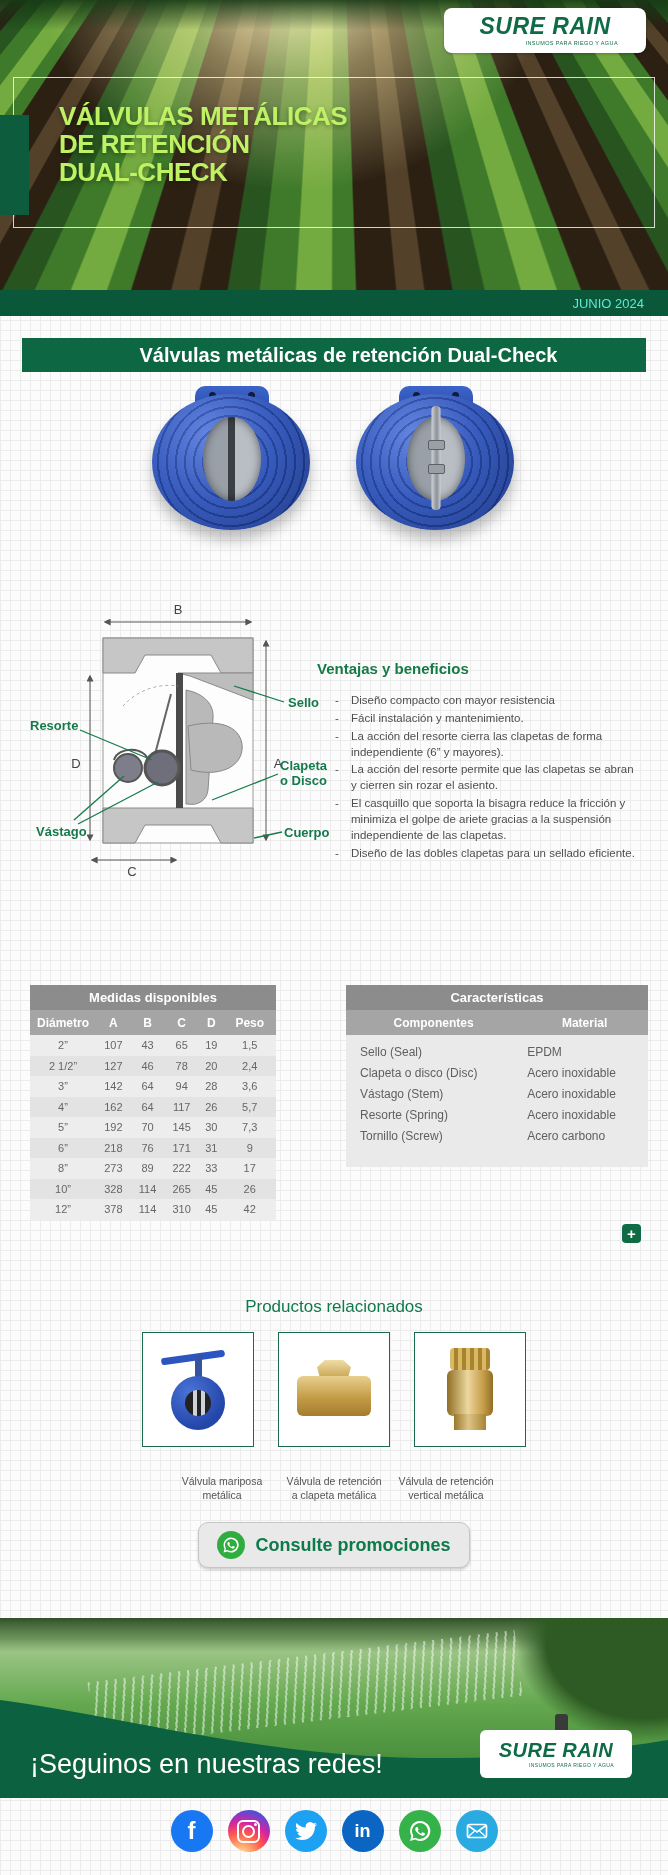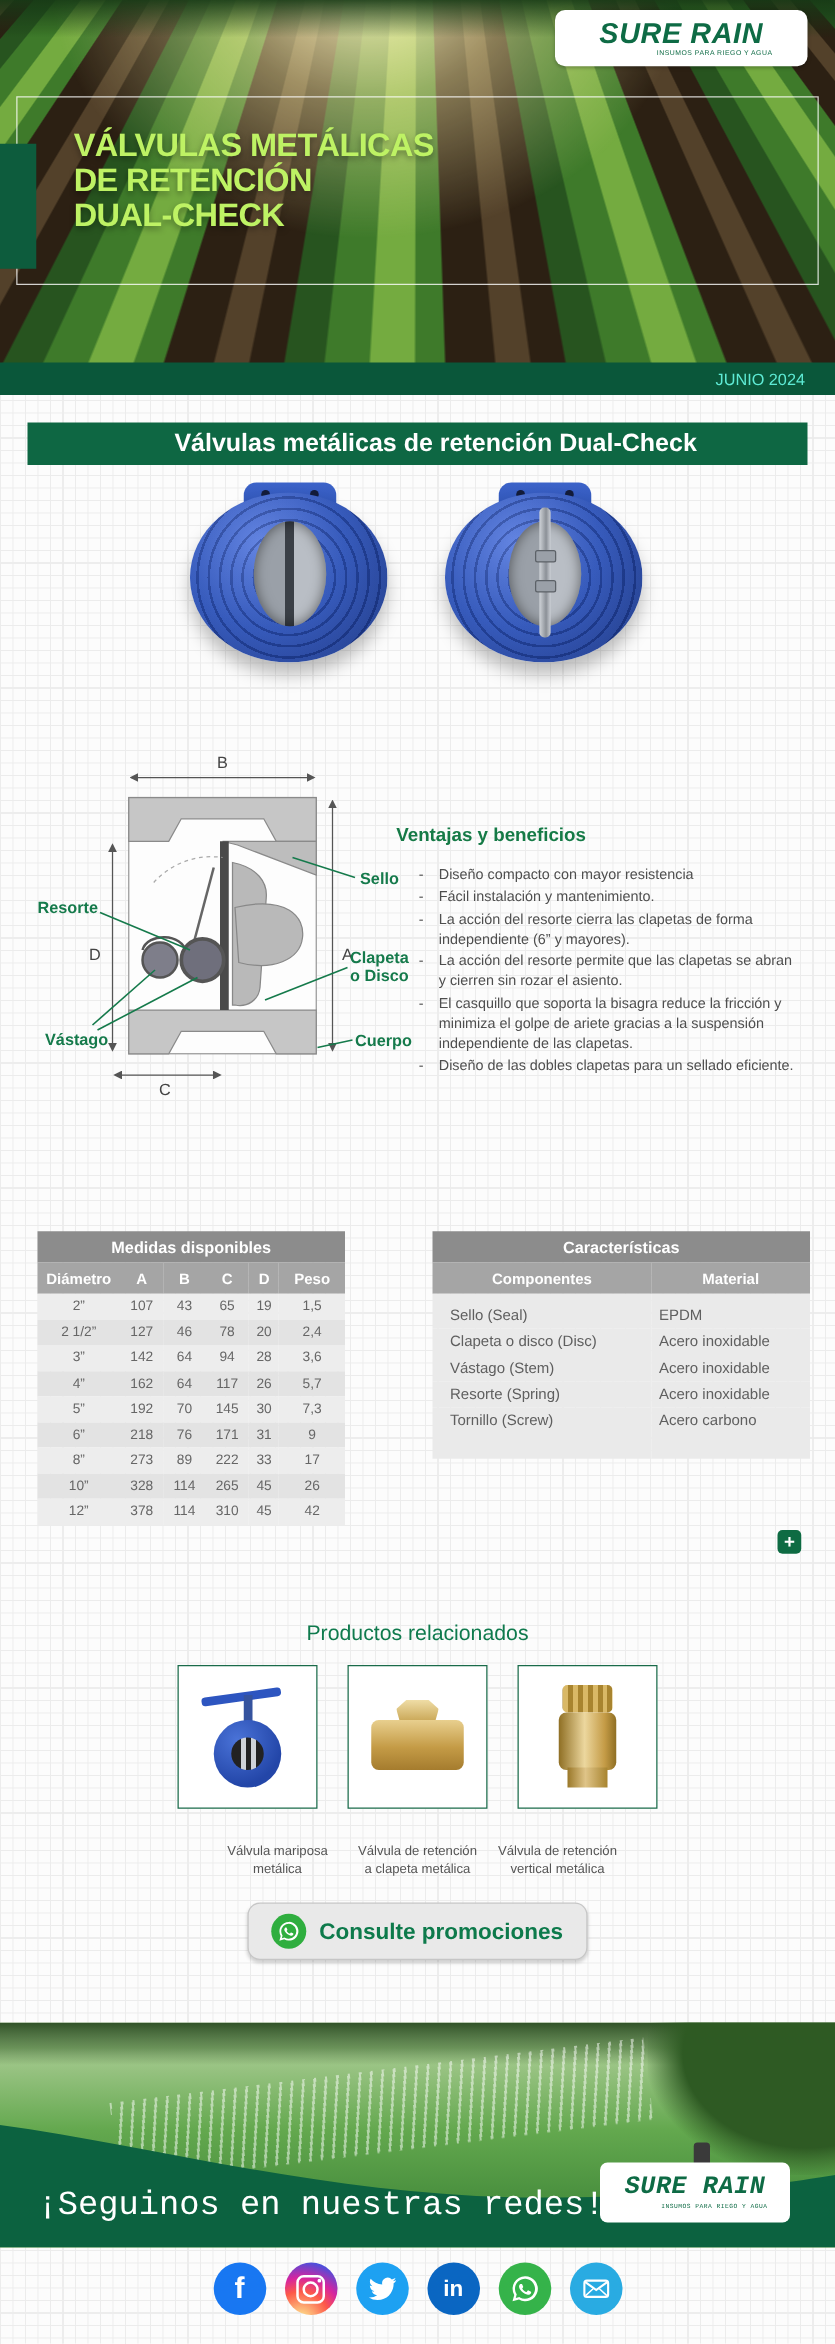--- a/index.html
+++ b/index.html
@@ -130,21 +130,21 @@
   
   .promo{position:absolute;top:1522px;left:50%;transform:translateX(-50%);width:270px;height:44px;
      background:#e9e9e9;border:1px solid #c6c6c6;border-radius:10px;box-shadow:0 2px 3px rgba(0,0,0,.18);
      display:flex;align-items:center;justify-content:center;gap:10px;cursor:pointer;}
   .promo-label{color:#0d7a4b;font-weight:bold;font-size:18px;}
   .wa-circle{width:28px;height:28px;border-radius:50%;background:#2fae3f;display:flex;
      align-items:center;justify-content:center;}
 
   
   .footer-band{position:absolute;top:1618px;left:0;width:668px;height:180px;overflow:hidden;
-     background:linear-gradient(180deg,#cfe4c2 0%,#9cc586 18%,#63a84e 48%,#4c9240 75%,#3f8736 100%);font-family:Liberation Mono, monospace;}
+     background:linear-gradient(180deg,#cfe4c2 0%,#9cc586 18%,#63a84e 48%,#4c9240 75%,#3f8736 100%);}
   .fb-trees{position:absolute;top:0;left:0;right:0;height:34px;
      background:linear-gradient(180deg,rgba(40,74,31,.95),rgba(60,104,44,.6) 60%,rgba(60,104,44,0));}
   .fb-hedge{position:absolute;right:-20px;top:-8px;width:170px;height:130px;
      background:radial-gradient(ellipse at 75% 25%, #2e5a23 55%, rgba(46,90,35,0) 72%);}
   .fb-spray{position:absolute;left:90px;top:38px;width:430px;height:66px;opacity:.85;
      background:repeating-linear-gradient(100deg, rgba(255,255,255,.6) 0 2px, rgba(255,255,255,0) 2px 9px);
      transform:rotate(-7deg);filter:blur(.6px);}
   .fb-head{position:absolute;right:100px;top:96px;width:13px;height:30px;background:#3a3a3a;border-radius:3px;}
   .fb-wave{position:absolute;left:0;bottom:0;width:668px;height:112px;}
   .fb-headline{position:absolute;left:30px;bottom:18px;color:#fff;font-size:27px;}

